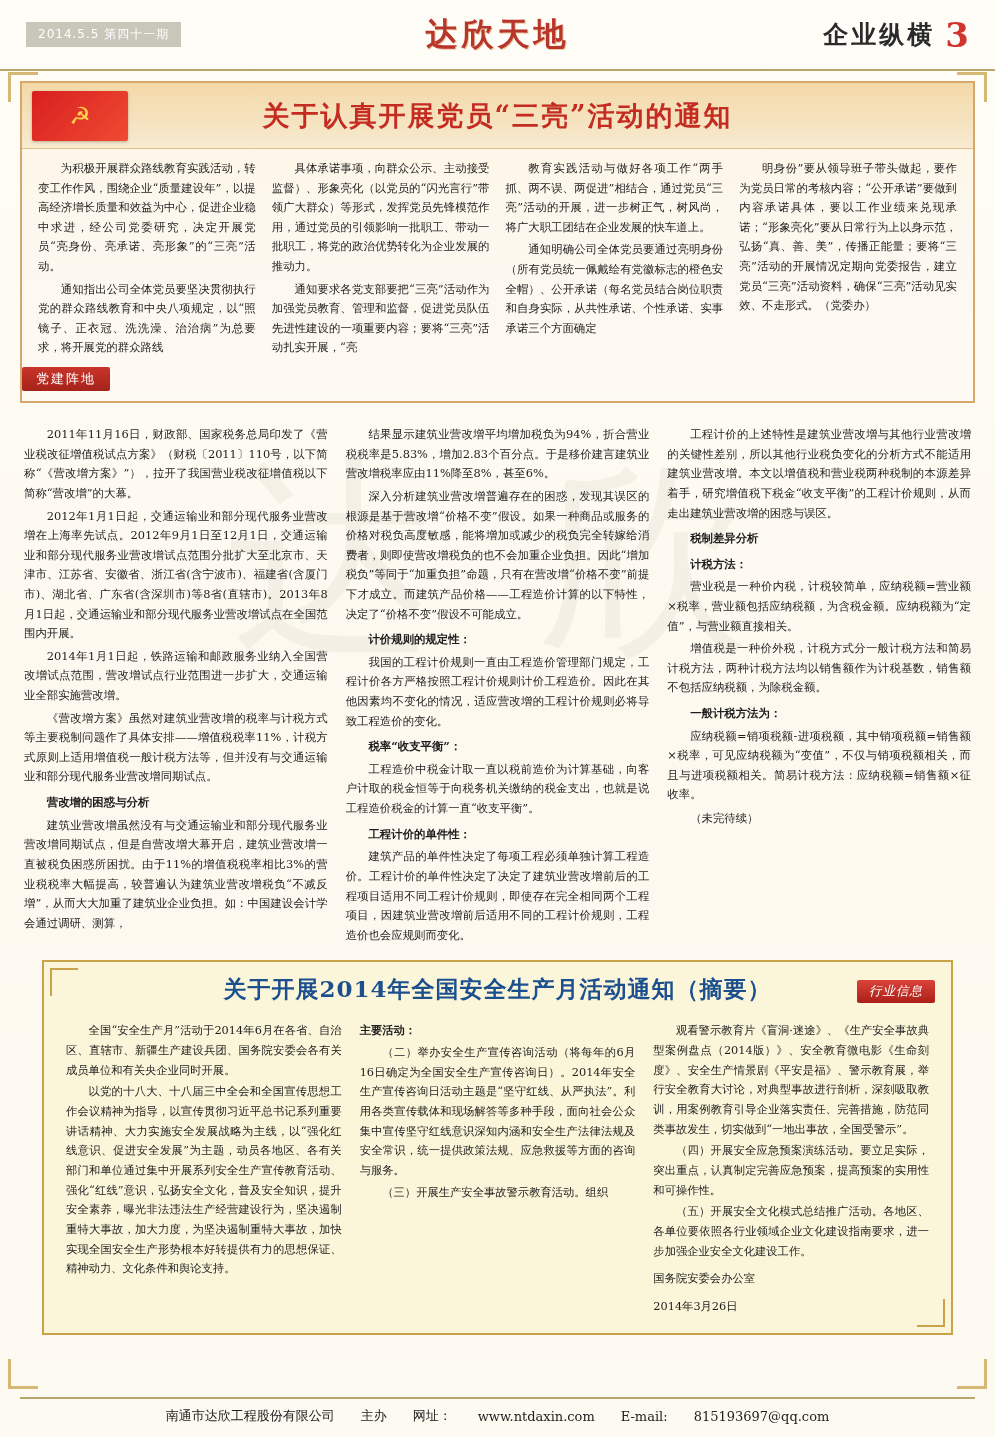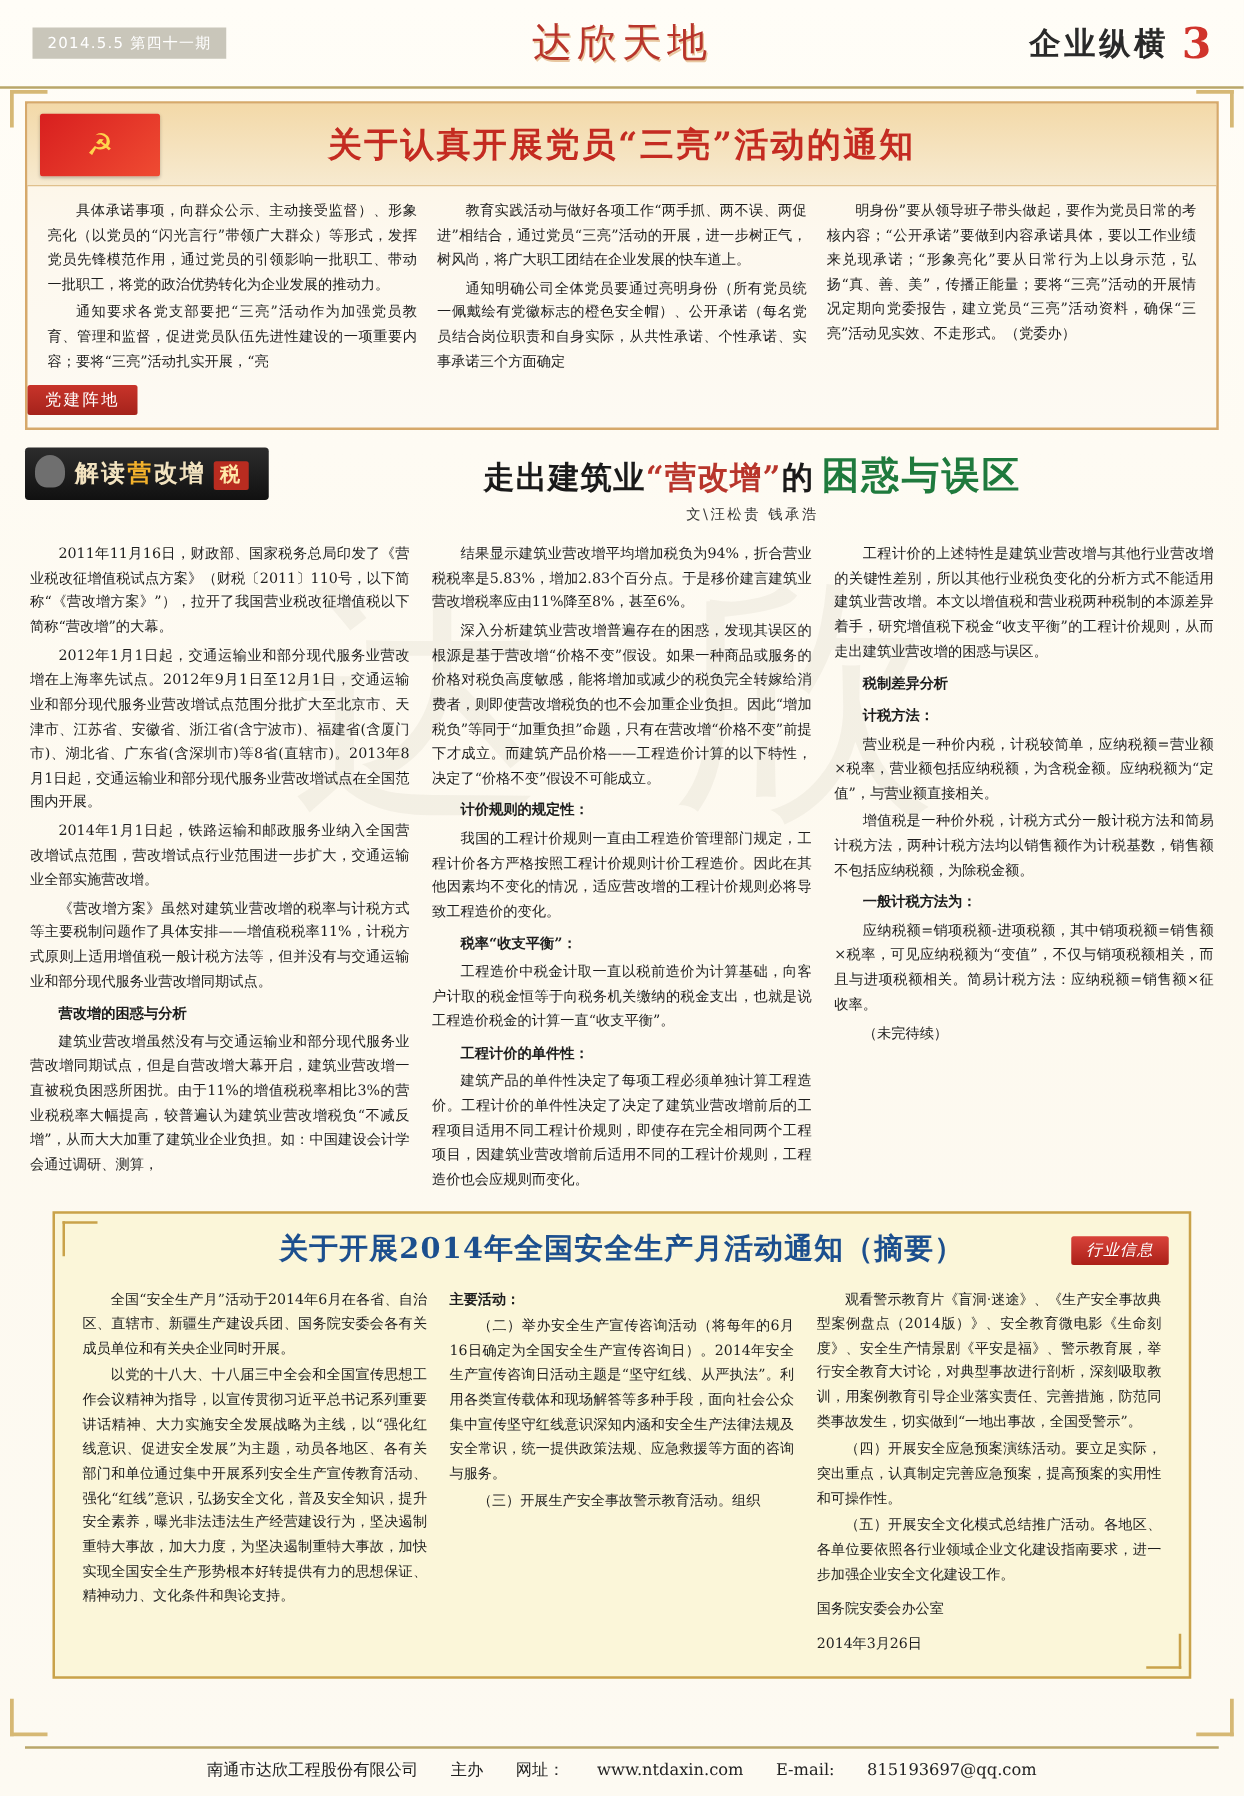--- a/index.html
+++ b/index.html
@@ -27,21 +27,21 @@
     position: relative; height: 71px; z-index: 3;
     display: flex; align-items: center; padding: 0 26px;
     border-bottom: 2px solid #b9a66a;
   }
   .issue-tag {
     background: #c9c6ba; color: #fff; font-size: 12px;
     padding: 4px 12px; letter-spacing: 1px;
   }
   .paper-title {
     position: absolute; left: 50%; transform: translateX(-50%);
-    font-family: "DejaVu Serif", serif; font-size: 32px; font-weight: normal;
+    font-family: "DejaVu Serif", serif; font-size: 32px; font-weight: bold;
     color: #b8352b; letter-spacing: 4px;
     text-shadow: 1px 1px 0 #e8c7a0;
   }
   .section-right {
     margin-left: auto; display: flex; align-items: center; gap: 10px;
   }
   .section-name {
     font-family: "DejaVu Serif", serif; font-size: 25px; font-weight: bold;
     color: #2a2a2a; letter-spacing: 3px;
   }
@@ -226,48 +226,41 @@
 
   <div class="art1">
     <div class="art1-head">
       <div class="flag-emblem">
         <span class="hammer">☭</span>
       </div>
       <div class="art1-title">关于认真开展党员“三亮”活动的通知</div>
     </div>
     <div class="cols3">
       <div class="col">
+        <p>为积极开展群众路线教育实践活动，转变工作作风，围绕企业“质量建设年”，以提高经济增长质量和效益为中心，促进企业稳中求进，经公司党委研究，决定开展党员“亮身份、亮承诺、亮形象”的“三亮”活动。</p>
+        <p>通知指出公司全体党员要坚决贯彻执行党的群众路线教育和中央八项规定，以“照镜子、正衣冠、洗洗澡、治治病”为总要求，将开展党的群众路线</p>
+      </div>
+      <div class="col">
         <p>具体承诺事项，向群众公示、主动接受监督）、形象亮化（以党员的“闪光言行”带领广大群众）等形式，发挥党员先锋模范作用，通过党员的引领影响一批职工、带动一批职工，将党的政治优势转化为企业发展的推动力。</p>
         <p>通知要求各党支部要把“三亮”活动作为加强党员教育、管理和监督，促进党员队伍先进性建设的一项重要内容；要将“三亮”活动扎实开展，“亮</p>
       </div>
       <div class="col">
         <p>教育实践活动与做好各项工作“两手抓、两不误、两促进”相结合，通过党员“三亮”活动的开展，进一步树正气，树风尚，将广大职工团结在企业发展的快车道上。</p>
         <p>通知明确公司全体党员要通过亮明身份（所有党员统一佩戴绘有党徽标志的橙色安全帽）、公开承诺（每名党员结合岗位职责和自身实际，从共性承诺、个性承诺、实事承诺三个方面确定</p>
       </div>
       <div class="col">
         <p>明身份”要从领导班子带头做起，要作为党员日常的考核内容；“公开承诺”要做到内容承诺具体，要以工作业绩来兑现承诺；“形象亮化”要从日常行为上以身示范，弘扬“真、善、美”，传播正能量；要将“三亮”活动的开展情况定期向党委报告，建立党员“三亮”活动资料，确保“三亮”活动见实效、不走形式。（党委办）</p>
       </div>
     </div>
     <div class="badge-right">
       <span class="badge">党建阵地</span>
     </div>
   </div>
 
   <div class="art2">
-    <div class="art2-headrow">
-      <div class="dark-label">
-        <span class="silhouette"></span><span>解读</span><span class="hl">营</span><span>改增</span><span class="seal">税</span>
-      </div>
-      <div class="art2-title">
-        <div class="t1">
-          <span>走出建筑业</span><span class="quote">“营改增”</span><span>的</span><span class="t2">困惑与误区</span>
-        </div>
-        <div class="byline">文\汪松贵    钱承浩</div>
-      </div>
-    </div>
 
     <div class="cols3x">
       <div class="col">
         <p>2011年11月16日，财政部、国家税务总局印发了《营业税改征增值税试点方案》（财税〔2011〕110号，以下简称“《营改增方案》”），拉开了我国营业税改征增值税以下简称“营改增”的大幕。</p>
         <p>2012年1月1日起，交通运输业和部分现代服务业营改增在上海率先试点。2012年9月1日至12月1日，交通运输业和部分现代服务业营改增试点范围分批扩大至北京市、天津市、江苏省、安徽省、浙江省(含宁波市)、福建省(含厦门市)、湖北省、广东省(含深圳市)等8省(直辖市)。2013年8月1日起，交通运输业和部分现代服务业营改增试点在全国范围内开展。</p>
         <p>2014年1月1日起，铁路运输和邮政服务业纳入全国营改增试点范围，营改增试点行业范围进一步扩大，交通运输业全部实施营改增。</p>
         <p>《营改增方案》虽然对建筑业营改增的税率与计税方式等主要税制问题作了具体安排——增值税税率11%，计税方式原则上适用增值税一般计税方法等，但并没有与交通运输业和部分现代服务业营改增同期试点。</p>
         <p class="sub-h">营改增的困惑与分析</p>
         <p>建筑业营改增虽然没有与交通运输业和部分现代服务业营改增同期试点，但是自营改增大幕开启，建筑业营改增一直被税负困惑所困扰。由于11%的增值税税率相比3%的营业税税率大幅提高，较普遍认为建筑业营改增税负“不减反增”，从而大大加重了建筑业企业负担。如：中国建设会计学会通过调研、测算，</p>
       </div>

